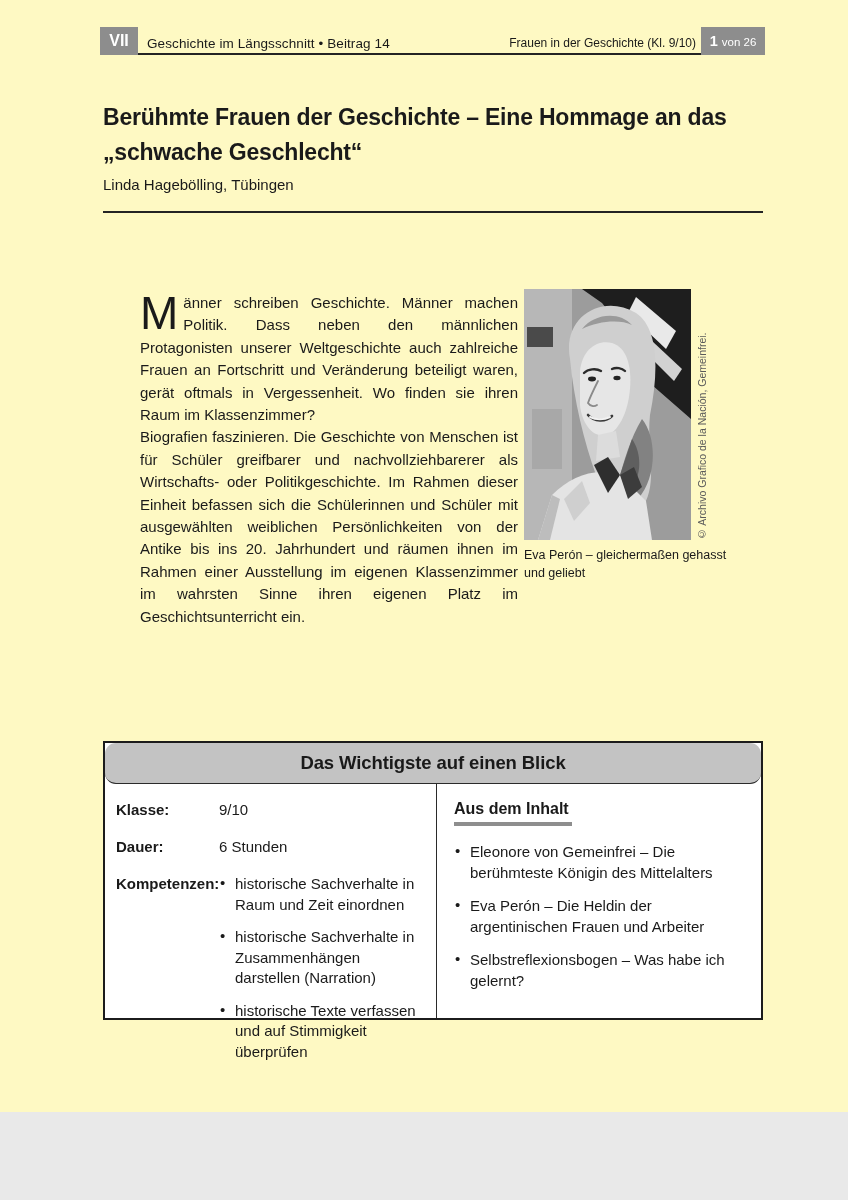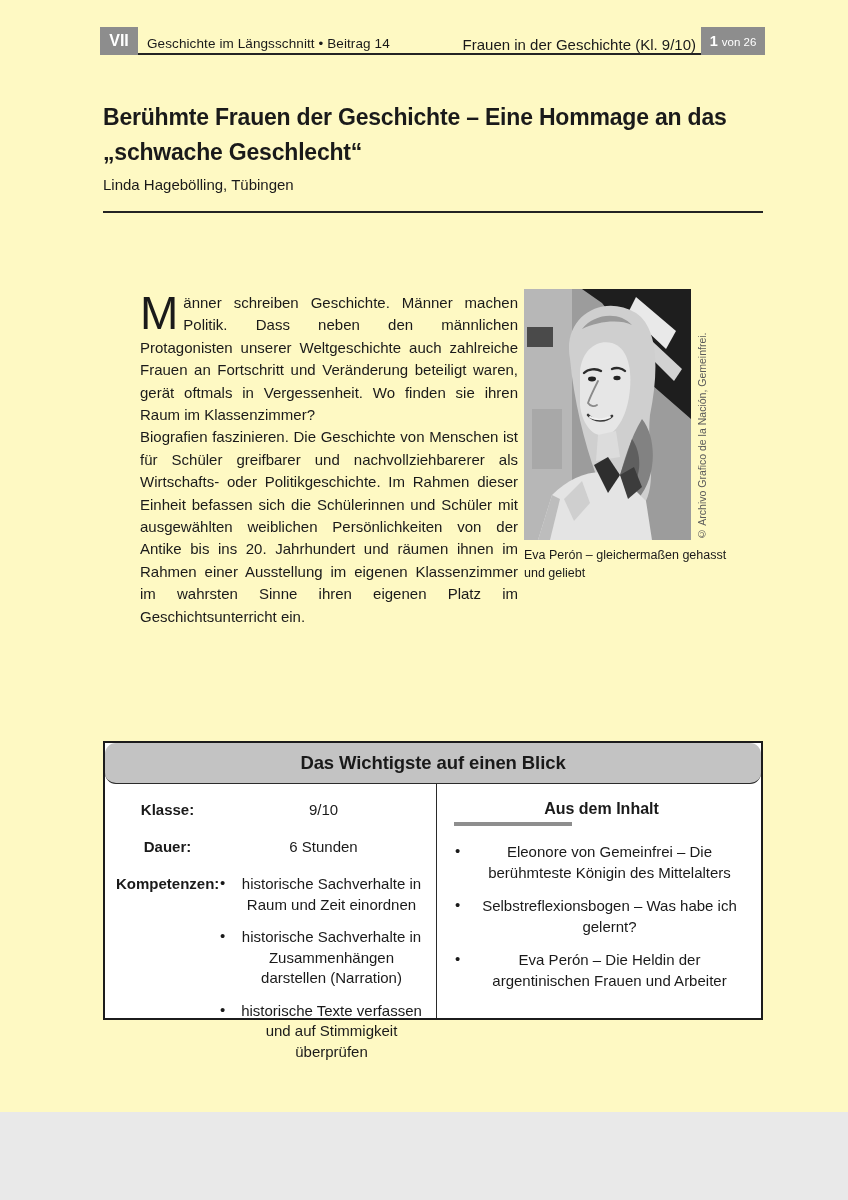--- a/index.html
+++ b/index.html
@@ -11,21 +11,21 @@
   }
 
   
   .header-rule { position:absolute; left:100px; top:53px; width:665px; height:2px; background:#242424; }
   .vol-badge {
     position:absolute; left:100px; top:27px; width:38px; height:28px;
     background:#8d8d8d; color:#fff; font-weight:bold; font-size:16px;
     display:flex; align-items:center; justify-content:center;
   }
   .header-left  { position:absolute; left:147px; top:36px; font-size:13.5px; letter-spacing:0.1px; }
-  .header-right { position:absolute; right:152px; top:36px; font-size:15px; }
+  .header-right { position:absolute; right:152px; top:36px; font-size:12px; }
   .page-badge {
     position:absolute; left:701px; top:27px; width:64px; height:28px;
     background:#8d8d8d; color:#fff; display:flex; align-items:baseline;
     justify-content:center; gap:4px; padding-top:6px; font-size:11.5px;
   }
   .page-badge .num { font-weight:bold; font-size:14.5px; }
 
   
   .title {
     position:absolute; left:103px; top:100px; width:670px;
@@ -54,21 +54,21 @@
   
   .overview {
     position:absolute; left:103px; top:741px; width:660px; height:279px;
     border:2px solid #1c1c1c; background:#fff;
   }
   .overview-header {
     height:41px; background:#c3c3c3; border-bottom:1.5px solid #2a2a2a;
     display:flex; align-items:center; justify-content:center;
     font-weight:bold; font-size:18.5px; letter-spacing:-0.1px;border-radius:11px;
   }
-  .overview-body { display:flex; height:234px;text-align:center; }
+  .overview-body { display:flex; height:234px; }
   .col-left  { width:332px; border-right:1.5px solid #2a2a2a; padding:16px 8px 0 11px; }
   .col-right { flex:1; padding:15px 12px 0 17px; }
 
   .meta-row { display:flex; margin-bottom:17px; font-size:15px; line-height:20px; }
   .meta-label { width:103px; font-weight:bold; flex-shrink:0; }
   .meta-value { flex:1; }
 
   ul.dotlist { list-style:none; }
   ul.dotlist li { position:relative; padding-left:16px; margin-bottom:12px; font-size:15px; line-height:20.5px; }
   ul.dotlist li::before { content:"•"; position:absolute; left:1px; top:-1px; font-size:15px; }
@@ -163,22 +163,22 @@
             <li>historische Texte verfassen und auf Stimmigkeit überprüfen</li>
           </ul>
         </div>
       </div>
 
       <div class="col-right">
         <div class="inhalt-heading">Aus dem Inhalt</div>
         <div class="inhalt-underline"></div>
         <ul class="dotlist">
           <li>Eleonore von Gemeinfrei – Die berühmteste Königin des Mittelalters</li>
+          <li>Eva Perón – Die Heldin der argentinischen Frauen und Arbeiter</li>
           <li>Selbstreflexionsbogen – Was habe ich gelernt?</li>
-          <li>Eva Perón – Die Heldin der argentinischen Frauen und Arbeiter</li>
         </ul>
       </div>
 
     </div>
   </div>
 
   <div class="footer">35 RAAbits Geschichte Mittlere Schulformen Juni 2018</div>
 
 </div>
 

